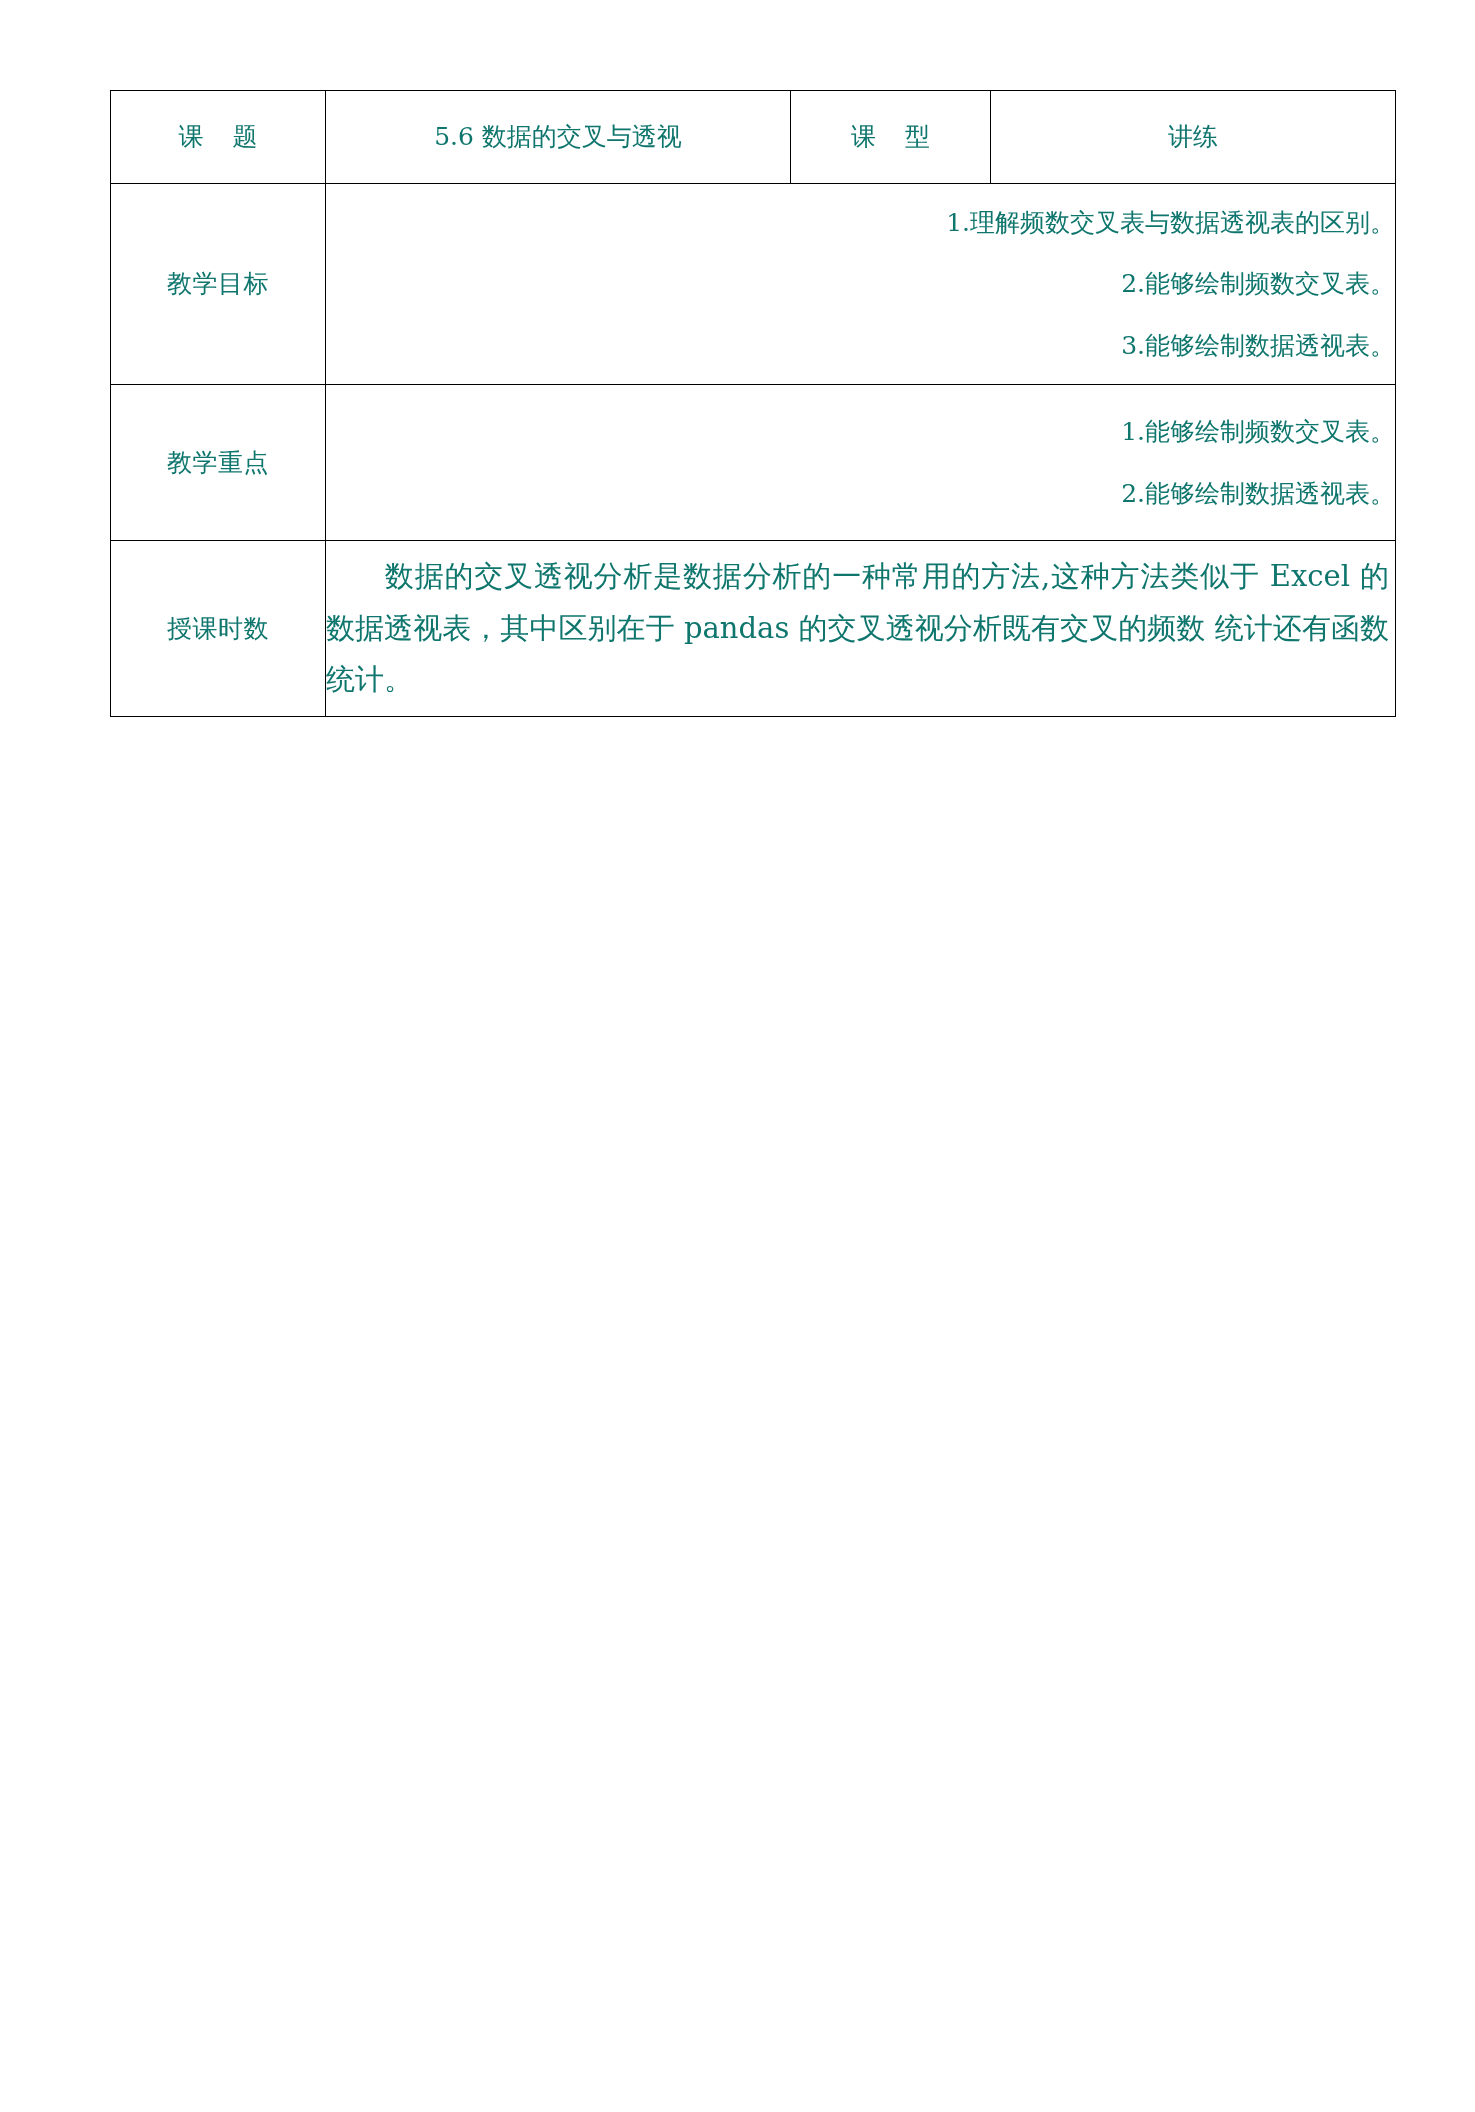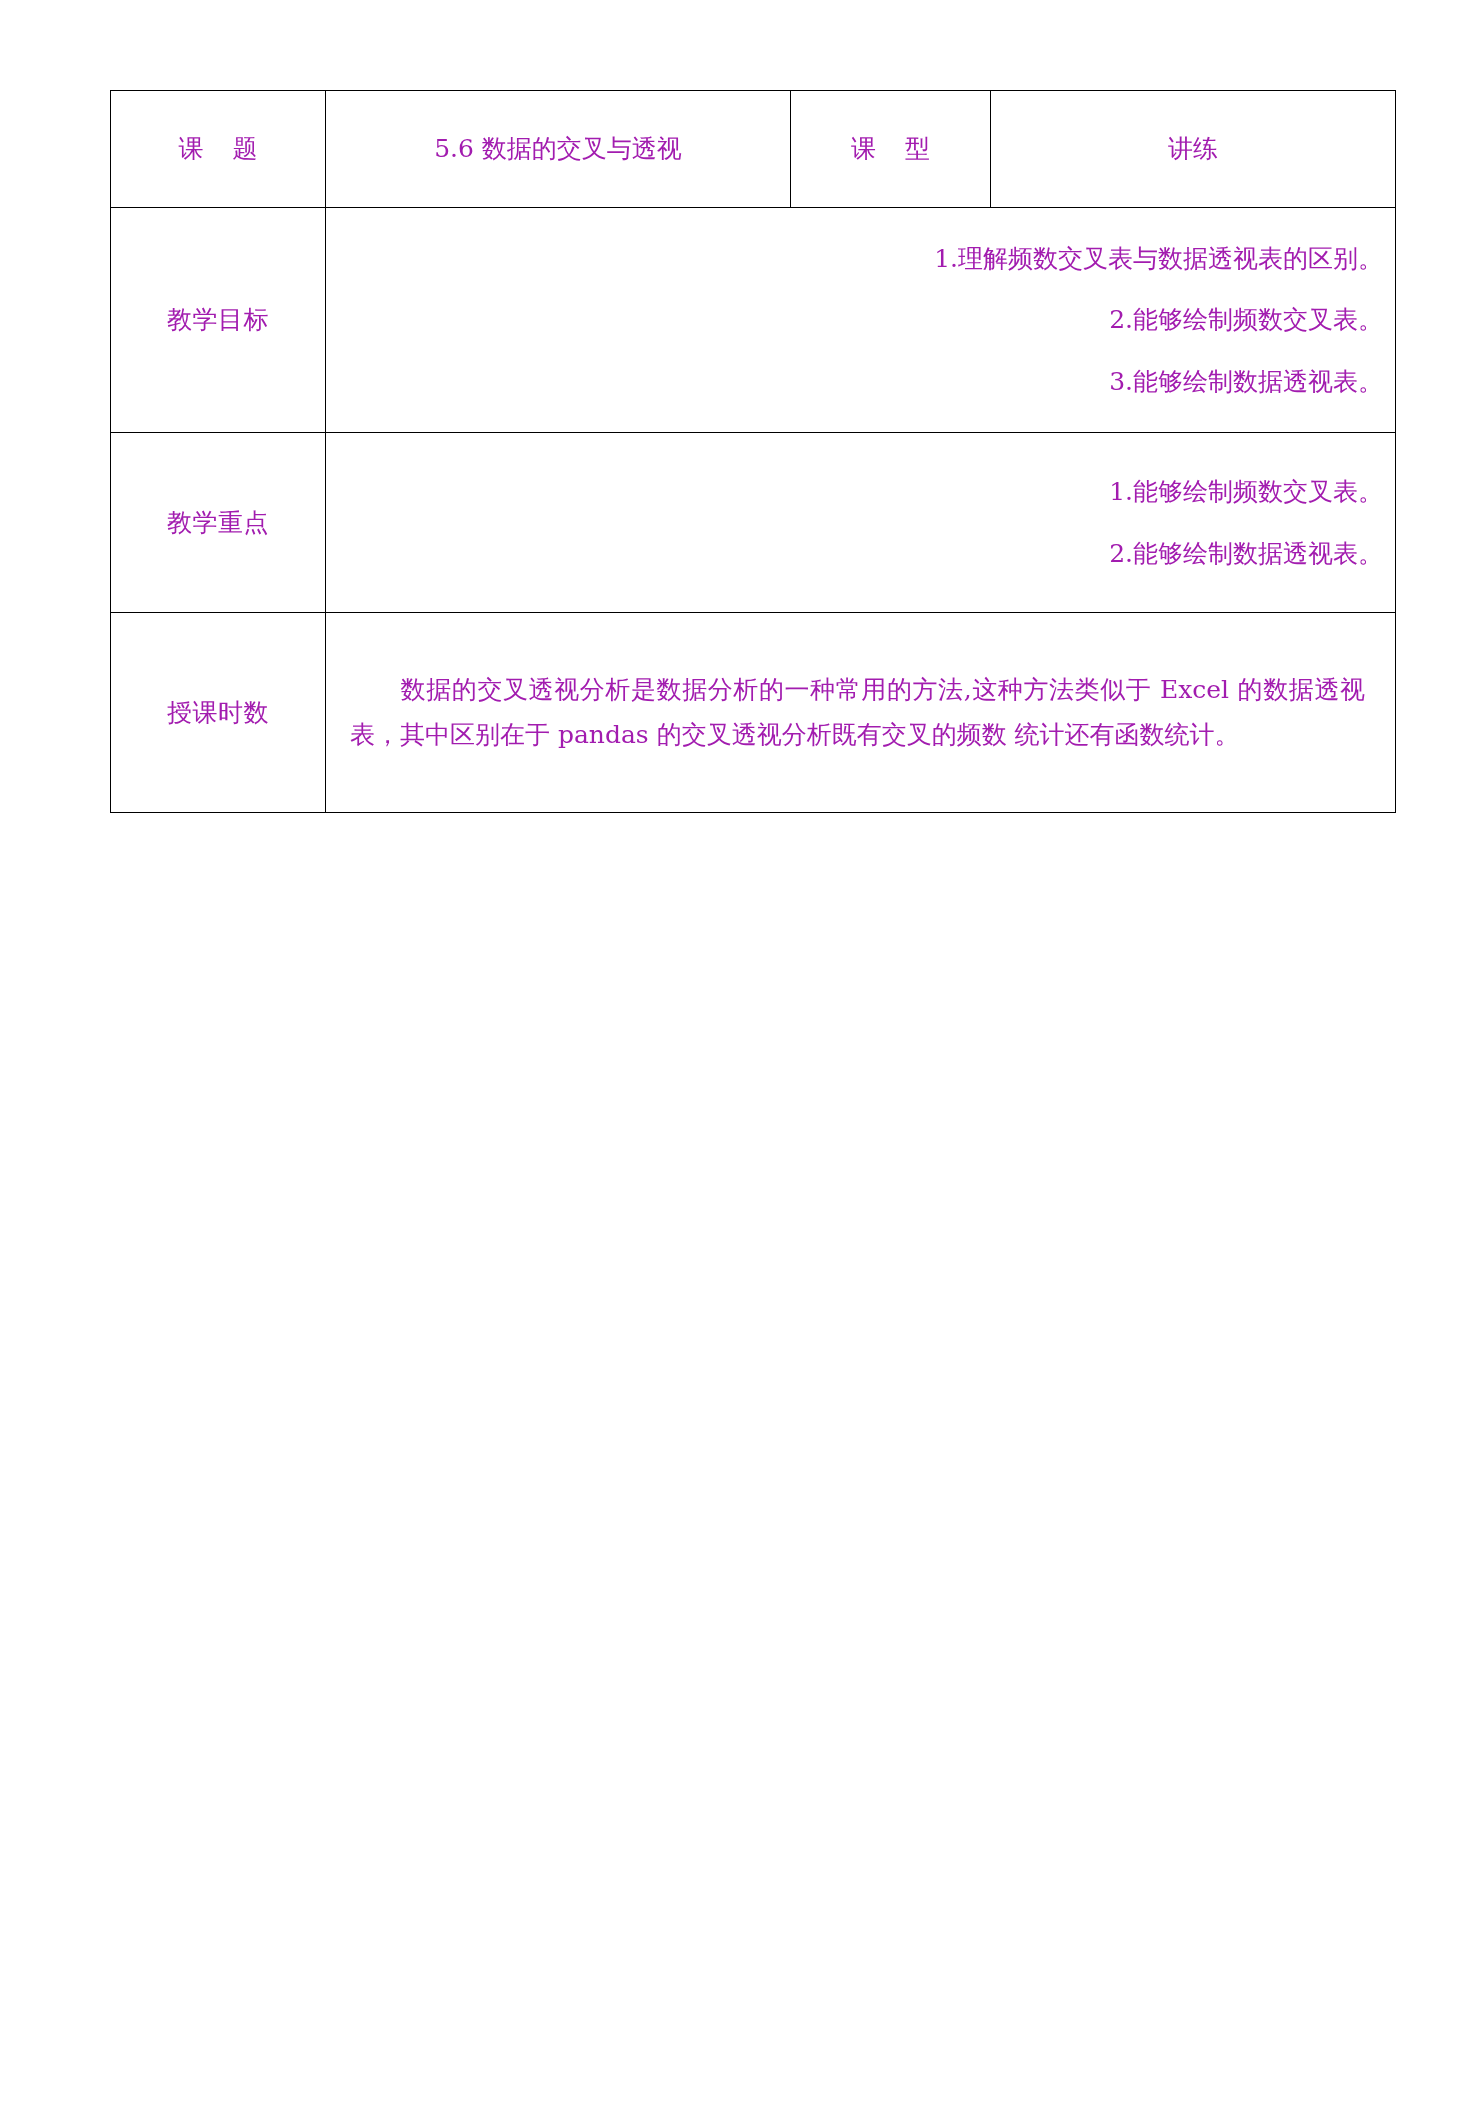--- a/index.html
+++ b/index.html
@@ -29,25 +29,25 @@
     position: absolute;
     left: 110px;
     top: 90px;
     width: 1285px;
     border-collapse: collapse;
     table-layout: fixed;
   }
 
   .lesson-table td {
     border: 1px solid #000000;
-    padding: 12px;
+    padding: 0;
     vertical-align: middle;
     font-size: 25px;
     line-height: 1.5;
-    color: #a21caf;
+    color: #0f766e;
   }
 
   
   col.c1 { width: 215px; }
   col.c2 { width: 465px; }
   col.c3 { width: 200px; }
   col.c4 { width: 405px; }
 
   .label-cell {
     text-align: center;
@@ -85,22 +85,22 @@
   }
   .list-line:last-child { margin-bottom: 0; }
 
   .single-line {
     margin: 0;
     font-size: 25px;
     white-space: nowrap;
   }
 
   .para {
-    margin: 12px;
-    font-size: 25px;
+    margin: 0;
+    font-size: 29px;
     line-height: 1.78;
     text-align: justify;
     padding-right: 6px;
   }
   .para .indent { display: inline-block; width: 2em; }
 
   .analysis-body {
     padding: 0 10px 0 18px;
     vertical-align: middle;
   }

